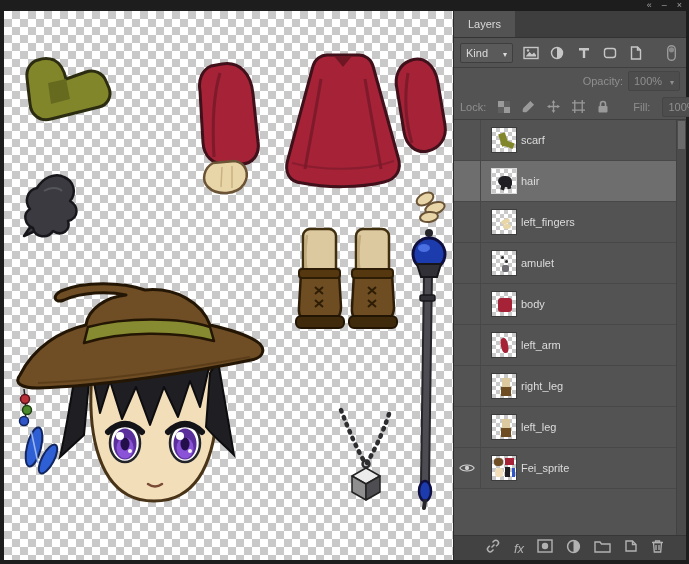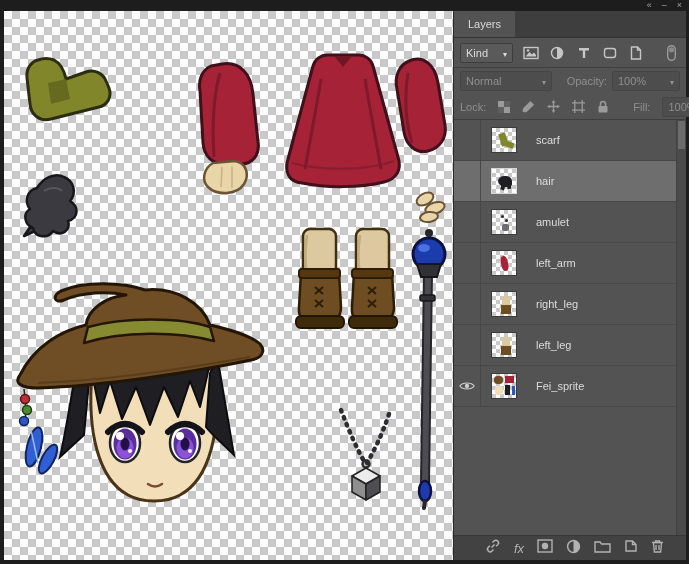--- a/index.html
+++ b/index.html
@@ -30,38 +30,38 @@
   .blend-row  { flex:0 0 26px; gap:5px; }
   .lock-row   { flex:0 0 26px; gap:12px; border-bottom:1px solid #3f3f3f; }
 
   .dd { height:20px; background:#5a5a5a; border:1px solid #3e3e3e; border-radius:2px;
     display:flex; align-items:center; justify-content:space-between;
     padding:0 5px; font-size:11px; color:#dcdcdc; }
   .dd.disabled { background:#4d4d4d; color:#8f8f8f; border-color:#454545; }
   .chev::after { content:"▾"; font-size:8px; margin-left:5px; }
   .dd-kind { width:68px; }
   .dd-blend { width:92px; }
-  .dd-val { width:68px;text-align:center; }
+  .dd-val { width:52px;text-align:center; }
   .lbl { font-size:11px; color:#8f8f8f; }
   .spacer { flex:1; }
 
   .fbtn { width:22px; height:20px; display:flex; align-items:center; justify-content:center; }
   .lbtn { width:19px; height:19px; display:flex; align-items:center; justify-content:center; }
 
   .layer-list { flex:1 1 auto; position:relative; overflow:hidden; background:#535353; }
   .layer-row { height:41px; display:flex; align-items:center; border-bottom:1px solid #484848; }
   .layer-row.selected { background:#6e6e6e; }
   .eye-cell { width:27px; align-self:stretch; border-right:1px solid #484848;
     display:flex; align-items:center; justify-content:center; }
   .thumb { width:26px; height:26px; margin-left:10px; position:relative; overflow:hidden;
     border:1px solid #3c3c3c; background-color:#fff;
     background-image:conic-gradient(#c9c9c9 25%, #ffffff 0 50%, #c9c9c9 0 75%, #ffffff 0);
     background-size:8px 8px; }
   .layer-row.selected .thumb { border-color:#d6d6d6; }
-  .layer-name { margin-left:19px; font-size:11px; color:#dcdcdc; }
+  .layer-name { margin-left:4px; font-size:11px; color:#dcdcdc; }
 
   .scrollbar { position:absolute; top:0; right:0; bottom:0; width:10px;
     background:#4b4b4b; border-left:1px solid #424242; }
   .scroll-thumb { position:absolute; top:1px; left:1px; right:1px; height:28px; background:#6b6b6b; }
 
   .footer { flex:0 0 25px; background:#424242; border-top:1px solid #373737;
     display:flex; align-items:center; justify-content:flex-end; gap:13px; padding-right:22px; }
   .fx-label { font-size:13px; font-style:italic; color:#b2b2b2; }
 </style>
 </head>
@@ -239,24 +239,20 @@
     <span class="spacer"></span>
     <span class="fbtn">
       <svg width="9" height="16" viewBox="0 0 9 16">
           <rect x="0.7" y="0.7" width="7.6" height="14.6" rx="3.8" fill="none" stroke="#9a9a9a" stroke-width="1.4"></rect>
           <circle cx="4.5" cy="4.8" r="2.6" fill="#8a8a8a"></circle>
         </svg>
     </span>
   </div>
 
   <div class="ctl-row blend-row">
-    <div class="dd dd-blend disabled">
-      <span>Normal</span>
-      <span class="chev"></span>
-    </div>
     <span class="spacer"></span>
     <span class="lbl">Opacity:</span>
     <div class="dd dd-val disabled">
       <span>100%</span>
       <span class="chev"></span>
     </div>
   </div>
 
   <div class="ctl-row lock-row">
     <span class="lbl">Lock:</span>
@@ -325,37 +321,62 @@
           </svg>
     </div>
     <div class="thumb">
           <div style="position: absolute; left: 6px; top: 7px; width: 14px; height: 11px; background: rgb(31, 31, 35); border-radius: 50% 50% 30% 60%;"></div>
           <div style="position: absolute; left: 9px; top: 14px; width: 4px; height: 7px; background: rgb(31, 31, 35); transform: rotate(15deg);"></div>
           <div style="position: absolute; left: 15px; top: 14px; width: 4px; height: 6px; background: rgb(31, 31, 35); transform: rotate(-12deg);"></div>
         </div>
     <div class="layer-name">hair</div>
   </div>
 
+  <div class="layer-row">
+    <div class="eye-cell">
+      <svg class="eye-icon" width="16" height="10" viewBox="0 0 18 11" style="visibility: hidden;">
+            <path d="M1,5.5 C4,1 14,1 17,5.5 C14,10 4,10 1,5.5 Z" fill="none" stroke="#cfcfcf" stroke-width="1.4"></path>
+            <circle cx="9" cy="5.5" r="2.4" fill="#cfcfcf"></circle>
+          </svg>
+    </div>
+    <div class="thumb">
+          <div style="position: absolute; left: 9px; top: 9px; width: 9px; height: 5px; background: rgb(233, 214, 168); border-radius: 50%; transform: rotate(-20deg);"></div>
+          <div style="position: absolute; left: 11px; top: 14px; width: 8px; height: 5px; background: rgb(233, 214, 168); border-radius: 50%; transform: rotate(-5deg);"></div>
+        </div>
+    <div class="layer-name">left_fingers</div>
+  </div>
 
 
   <div class="layer-row">
     <div class="eye-cell">
       <svg class="eye-icon" width="16" height="10" viewBox="0 0 18 11" style="visibility: hidden;">
             <path d="M1,5.5 C4,1 14,1 17,5.5 C14,10 4,10 1,5.5 Z" fill="none" stroke="#cfcfcf" stroke-width="1.4"></path>
             <circle cx="9" cy="5.5" r="2.4" fill="#cfcfcf"></circle>
           </svg>
     </div>
     <div class="thumb">
           <div style="position: absolute; left: 9px; top: 5px; width: 3px; height: 3px; background: rgb(46, 46, 49); border-radius: 50%;"></div>
           <div style="position: absolute; left: 13px; top: 9px; width: 3px; height: 3px; background: rgb(46, 46, 49); border-radius: 50%;"></div>
           <div style="position: absolute; left: 10px; top: 14px; width: 7px; height: 7px; background: rgb(110, 110, 114); border-radius: 2px;"></div>
         </div>
     <div class="layer-name">amulet</div>
   </div>
 
+  <div class="layer-row">
+    <div class="eye-cell">
+      <svg class="eye-icon" width="16" height="10" viewBox="0 0 18 11" style="visibility: hidden;">
+            <path d="M1,5.5 C4,1 14,1 17,5.5 C14,10 4,10 1,5.5 Z" fill="none" stroke="#cfcfcf" stroke-width="1.4"></path>
+            <circle cx="9" cy="5.5" r="2.4" fill="#cfcfcf"></circle>
+          </svg>
+    </div>
+    <div class="thumb">
+          <div style="position: absolute; left: 6px; top: 6px; width: 14px; height: 14px; background: rgb(165, 34, 55); border-radius: 3px;"></div>
+        </div>
+    <div class="layer-name">body</div>
+  </div>
 
   <div class="layer-row">
     <div class="eye-cell">
       <svg class="eye-icon" width="16" height="10" viewBox="0 0 18 11" style="visibility: hidden;">
             <path d="M1,5.5 C4,1 14,1 17,5.5 C14,10 4,10 1,5.5 Z" fill="none" stroke="#cfcfcf" stroke-width="1.4"></path>
             <circle cx="9" cy="5.5" r="2.4" fill="#cfcfcf"></circle>
           </svg>
     </div>
     <div class="thumb">
           <div style="position: absolute; left: 9px; top: 5px; width: 7px; height: 15px; background: rgb(165, 34, 55); border-radius: 40%; transform: rotate(-12deg);"></div>

